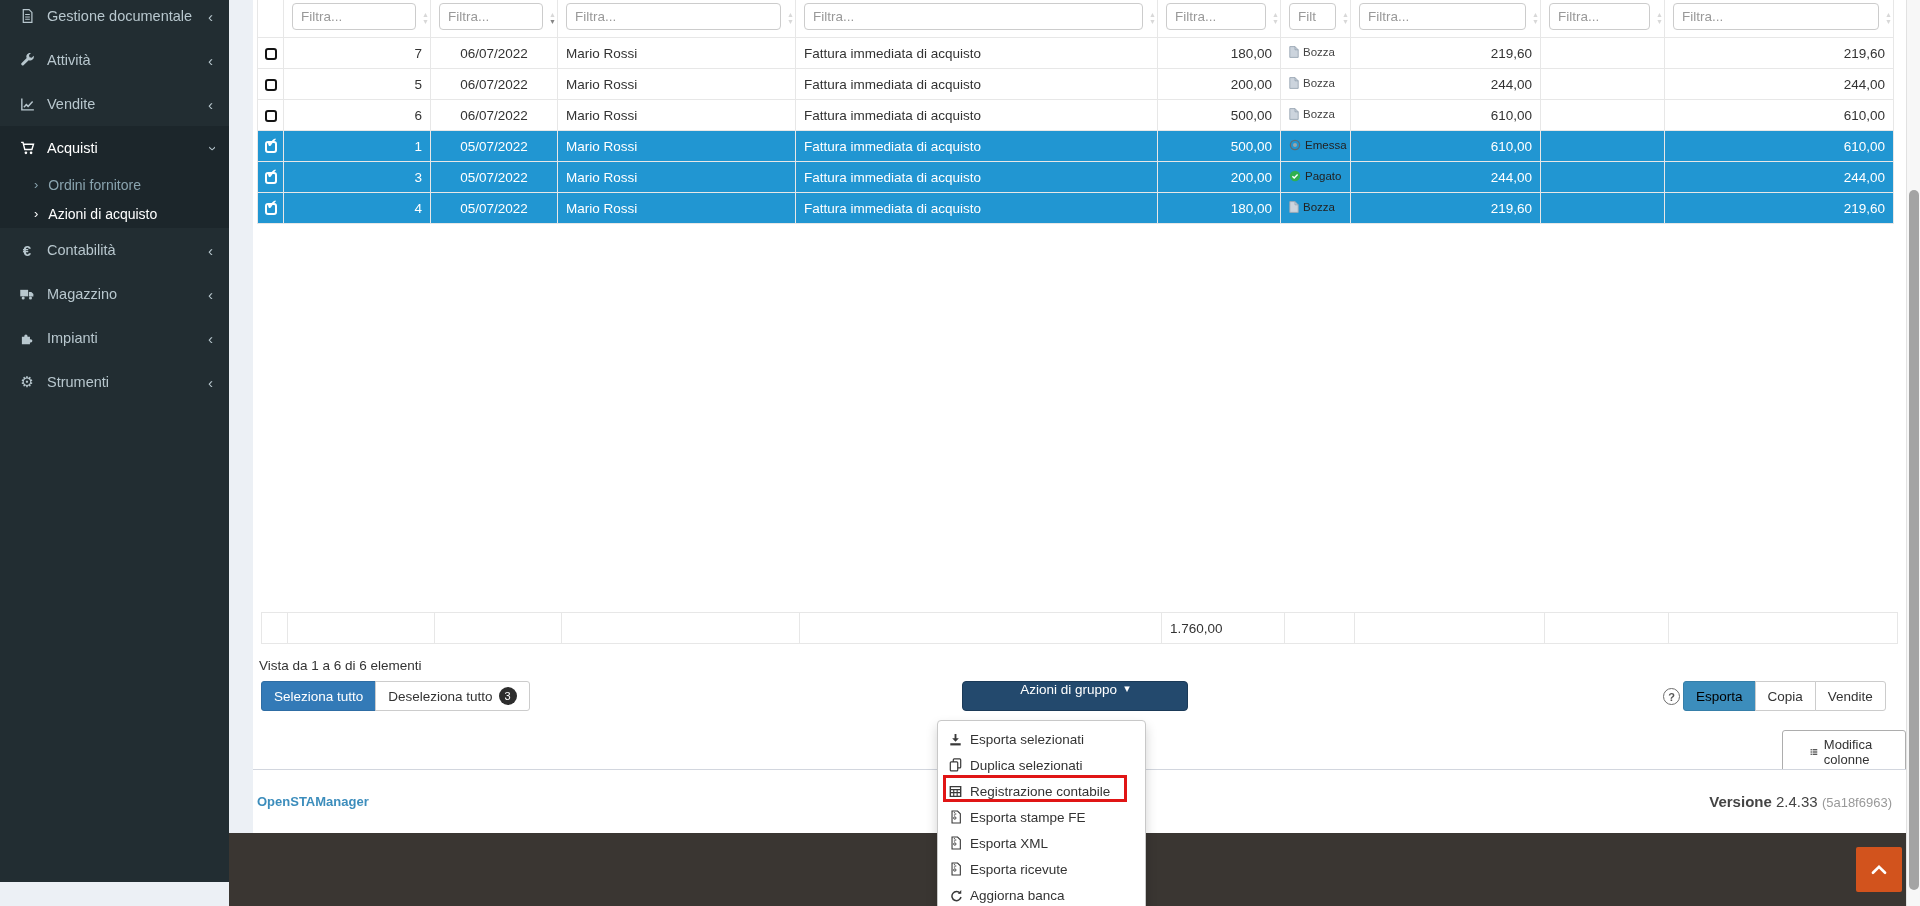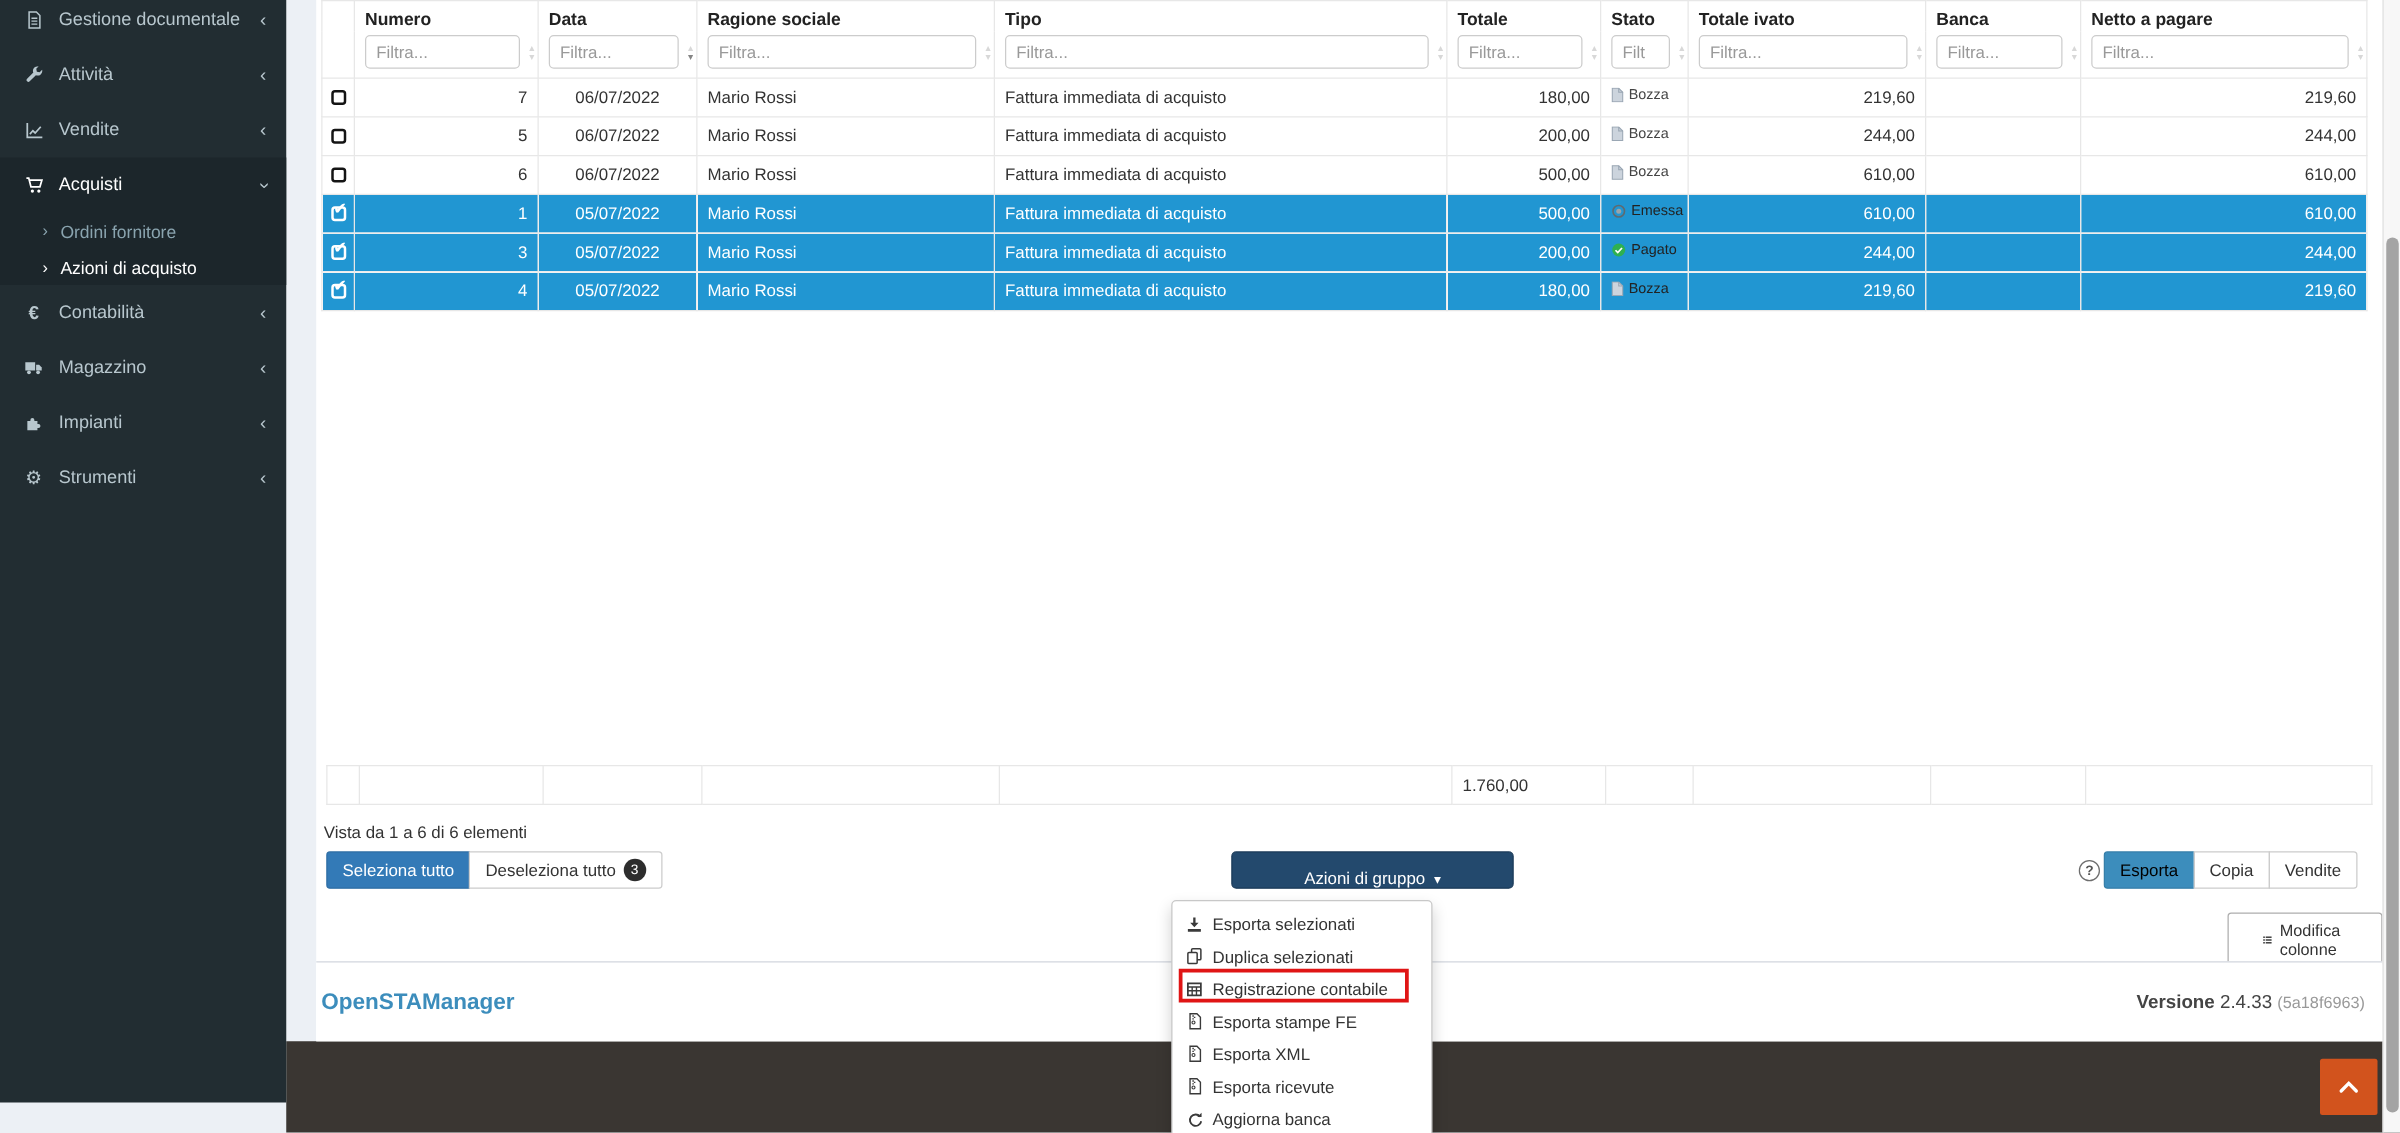--- a/index.html
+++ b/index.html
@@ -56,23 +56,23 @@
   
   .summary{position:absolute;left:6px;top:658px;font-size:13.5px;color:#333}
   .btn{display:inline-flex;align-items:center;justify-content:center;height:30px;padding:0 12px;
     font-size:13.5px;border:1px solid transparent;border-radius:3px;cursor:pointer;color:#333;background:#fff}
   .grp{position:absolute;display:flex}
   .left-btns{left:8px;top:681px}
   .b-blue{background:#337ab7;border-color:#2e6da4;color:#fff;border-radius:3px 0 0 3px}
   .b-white{background:#fff;border-color:#ccc;border-radius:0 3px 3px 0;margin-left:-1px}
   .count{display:inline-flex;align-items:center;justify-content:center;width:18px;height:18px;
     border-radius:50%;background:#2d2d2d;color:#fff;font-size:11px;margin-left:6px}
-  .azioni{position:absolute;left:732px;top:681px;width:226px;height:30px;background:#23496d;
+  .azioni{position:absolute;left:709px;top:681px;width:226px;height:30px;background:#23496d;
     border:1px solid #1b3a58;border-radius:4px;color:#fff;font-size:13.5px;display:flex;
-    align-items:flex-end;justify-content:center;gap:7px;cursor:pointer}
+    align-items:flex-start;justify-content:center;gap:7px;cursor:pointer}
   .caret{font-size:11px}
   .help{position:absolute;left:1410px;top:688px;width:17px;height:17px;border:1px solid #6d6d6d;
     border-radius:50%;color:#555;font-size:11px;font-weight:bold;display:flex;align-items:center;
     justify-content:center;cursor:pointer}
   .export-grp{left:1430px;top:681px}
   .e-act{background:#3c8dbc;border-color:#367fa9;color:#000000;border-radius:3px 0 0 3px}
   .e-mid{background:#fff;border-color:#ccc;border-radius:0;margin-left:-1px}
   .e-end{background:#fff;border-color:#ccc;border-radius:0 3px 3px 0;margin-left:-1px}
   .modify{position:absolute;left:1529px;top:730px;height:43px;padding:0 27px;font-size:13px;
     background:#fff;border:1px solid #adadad;border-radius:3px;display:inline-flex;align-items:center;
@@ -82,21 +82,21 @@
     border-radius:4px;box-shadow:0 6px 12px rgba(0,0,0,.18);padding:5px 0;z-index:40}
   .ditem{height:26px;display:flex;align-items:center;gap:7px;padding:0 10px;font-size:13.5px;
     color:#333;cursor:pointer}
   .dicon{width:15px;display:inline-flex;justify-content:center;color:#3a3a3a}
   .redbox{position:absolute;left:5px;top:54px;width:184px;height:27px;border:3px solid #e01515;
     pointer-events:none}
   
   .pfoot{position:absolute;left:0;top:769px;width:100%;height:64px;background:#fff;
     border-top:1px solid #d2d6de;display:flex;align-items:center;justify-content:space-between;
     padding:0 14px 0 4px}
-  .brand{color:#3c8dbc;font-weight:bold;font-size:18px;cursor:pointer}
+  .brand{color:#3c8dbc;font-weight:bold;font-size:13px;cursor:pointer}
   .version{font-size:15px;color:#444}
   .version b{font-weight:bold}
   .build{font-size:13px;color:#999}
   .scrolltop{position:absolute;left:1627px;top:847px;width:46px;height:45px;background:#d2531d;
     border-radius:2px;display:flex;align-items:center;justify-content:center;cursor:pointer;z-index:5}
   
   .sbar{position:absolute;right:0;top:0;width:14px;height:906px;background:#f7f7f7;
     border-left:1px solid #e2e2e2;z-index:9}
   .sthumb{position:absolute;left:2px;top:190px;width:10px;height:700px;background:#a4a4a4;border-radius:5px}
   svg{display:block}
@@ -211,32 +211,20 @@
           <col style="width:238px">
         <col style="width:362px">
           <col style="width:123px">
           <col style="width:70px">
           <col style="width:190px">
         <col style="width:124px">
           <col style="width:229px">
       </colgroup>
       <thead>
         <tr>
-          <th></th>
-          <th>Numero</th>
-          <th>Data</th>
-          <th>Ragione sociale</th>
-          <th>Tipo</th>
-          <th>Totale</th>
-          <th>Stato</th>
-          <th>Totale ivato</th>
-          <th>Banca</th>
-          <th>Netto a pagare</th>
-        </tr>
-        <tr>
           <td class="f"></td>
           <td class="f"><input class="filter" placeholder="Filtra..." style=""><span class="sort">
                 <i>▲</i>
                 <i>▼</i>
               </span></td>
           <td class="f"><input class="filter" placeholder="Filtra..." style=""><span class="sort">
                 <i>▲</i>
                 <i class="active">▼</i>
               </span></td>
           <td class="f"><input class="filter" placeholder="Filtra..." style=""><span class="sort">

